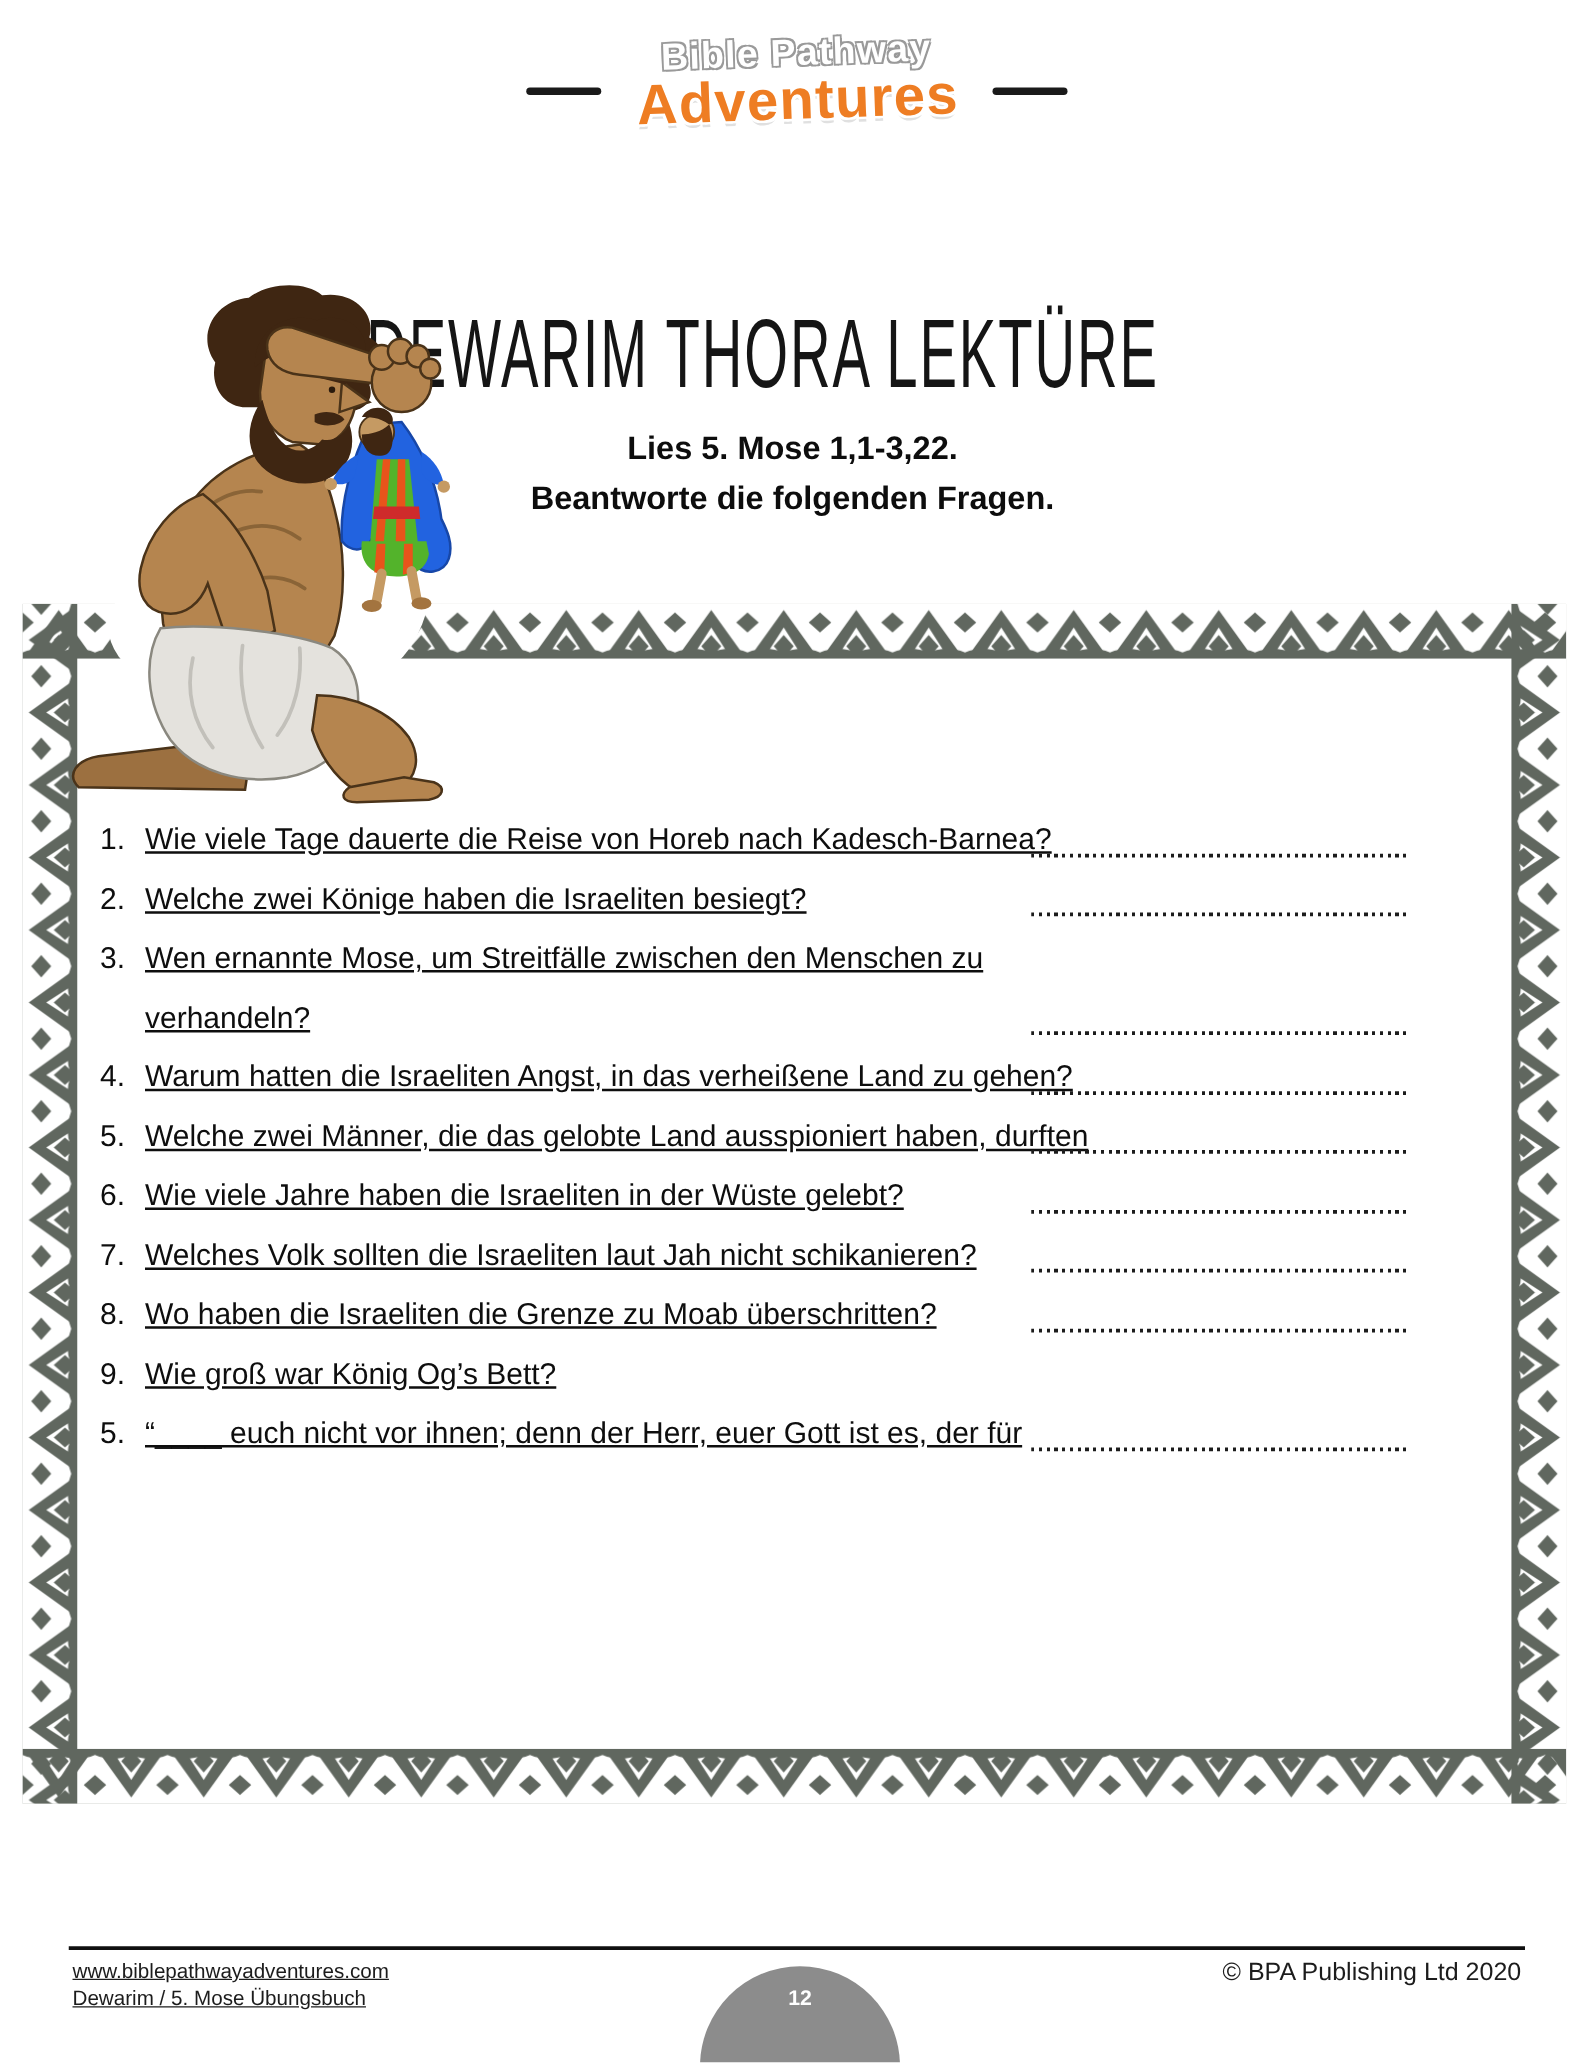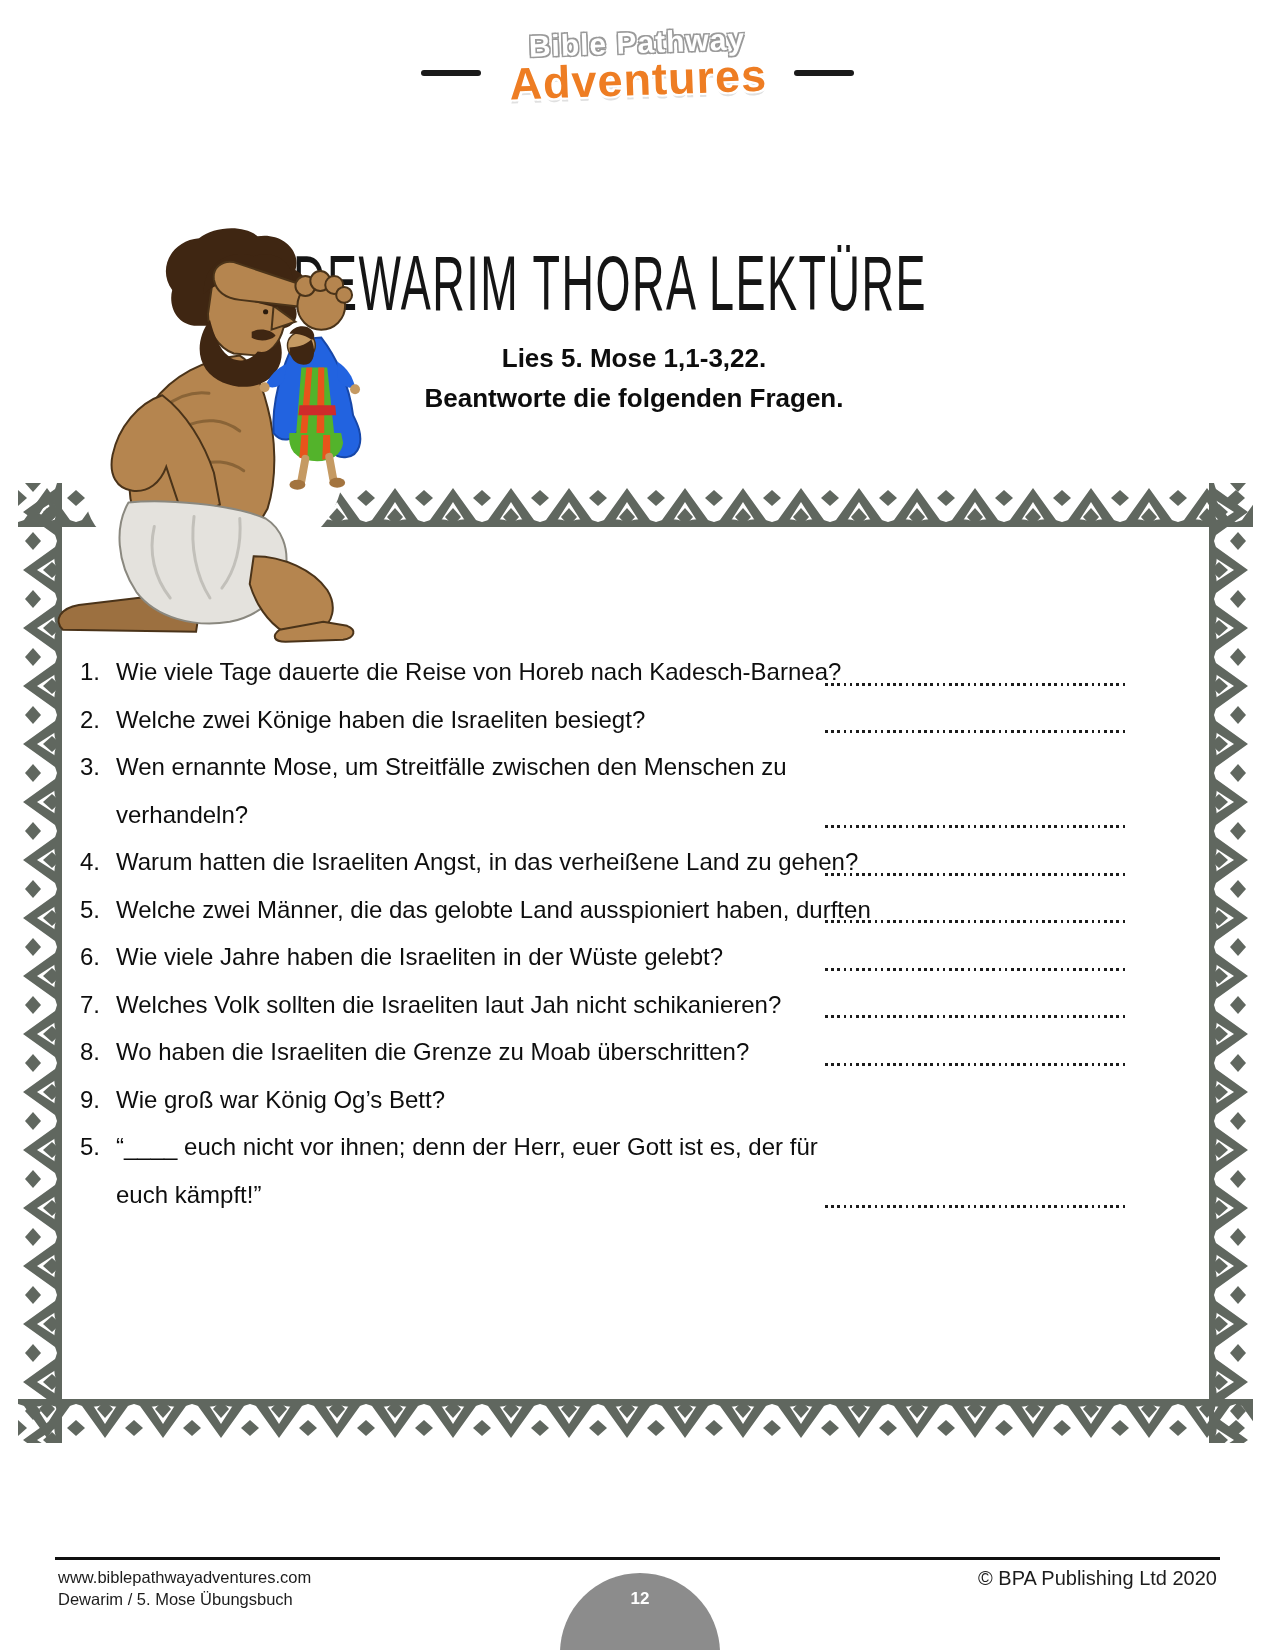--- a/index.html
+++ b/index.html
@@ -26,30 +26,30 @@
 
   
   .border-box{position:absolute;left:18px;top:483px;width:1235px;height:960px;}
 
   
   .illustration{position:absolute;left:45px;top:228px;width:318px;height:418px;}
 
   
   .questions{position:absolute;left:80px;top:648px;width:1048px;
              font-size:24px;line-height:47.5px;color:#0e0e0e;}
-  .q{position:relative;}
+  .q{position:relative;text-decoration:underline;}
   .qline{white-space:nowrap;}
   .qline.cont{padding-left:36px;}
   .qnum{display:inline-block;min-width:36px;}
   .dots{position:absolute;right:0;bottom:10px;width:303px;height:3px;
         background:repeating-linear-gradient(90deg,#1c1c1c 0 2.6px,transparent 2.6px 6.2px);}
 
   
   .footer-rule{position:absolute;left:55px;top:1557px;width:1165px;height:3px;background:#101010;}
-  .footer-left{position:absolute;left:58px;top:1567px;font-size:16.5px;line-height:21.5px;color:#1c1c1c;}
+  .footer-left{position:absolute;left:58px;top:1567px;font-size:16.5px;line-height:21.5px;color:#1c1c1c;text-decoration:underline;}
   .footer-right{position:absolute;right:58px;top:1567px;font-size:20px;color:#1c1c1c;}
   .page-circle{position:absolute;left:560px;top:1573px;width:160px;height:160px;border-radius:50%;
                background:#8c8c8c;text-align:center;}
   .page-num{padding-top:16px;color:#fff;font-weight:bold;font-size:17px;}
 </style>
 </head>
 <body>
 
 <div class="page">
 
@@ -220,21 +220,20 @@
     </div>
       <div class="q">
       <div>
           <div class="qline"><span class="qnum">9.</span>Wie groß war König Og’s Bett?</div>
         </div>
 
     </div>
       <div class="q">
       <div>
           <div class="qline"><span class="qnum">5.</span>“____ euch nicht vor ihnen; denn der Herr, euer Gott ist es, der für</div>
-          <div class="qline cont">euch kämpft!”</div>
         </div>
       <span class="dots"></span>
     </div>
     </div>
 
   <div class="footer-rule"></div>
   <div class="footer-left">
     <div>www.biblepathwayadventures.com</div>
     <div>Dewarim / 5. Mose Übungsbuch</div>
   </div>

